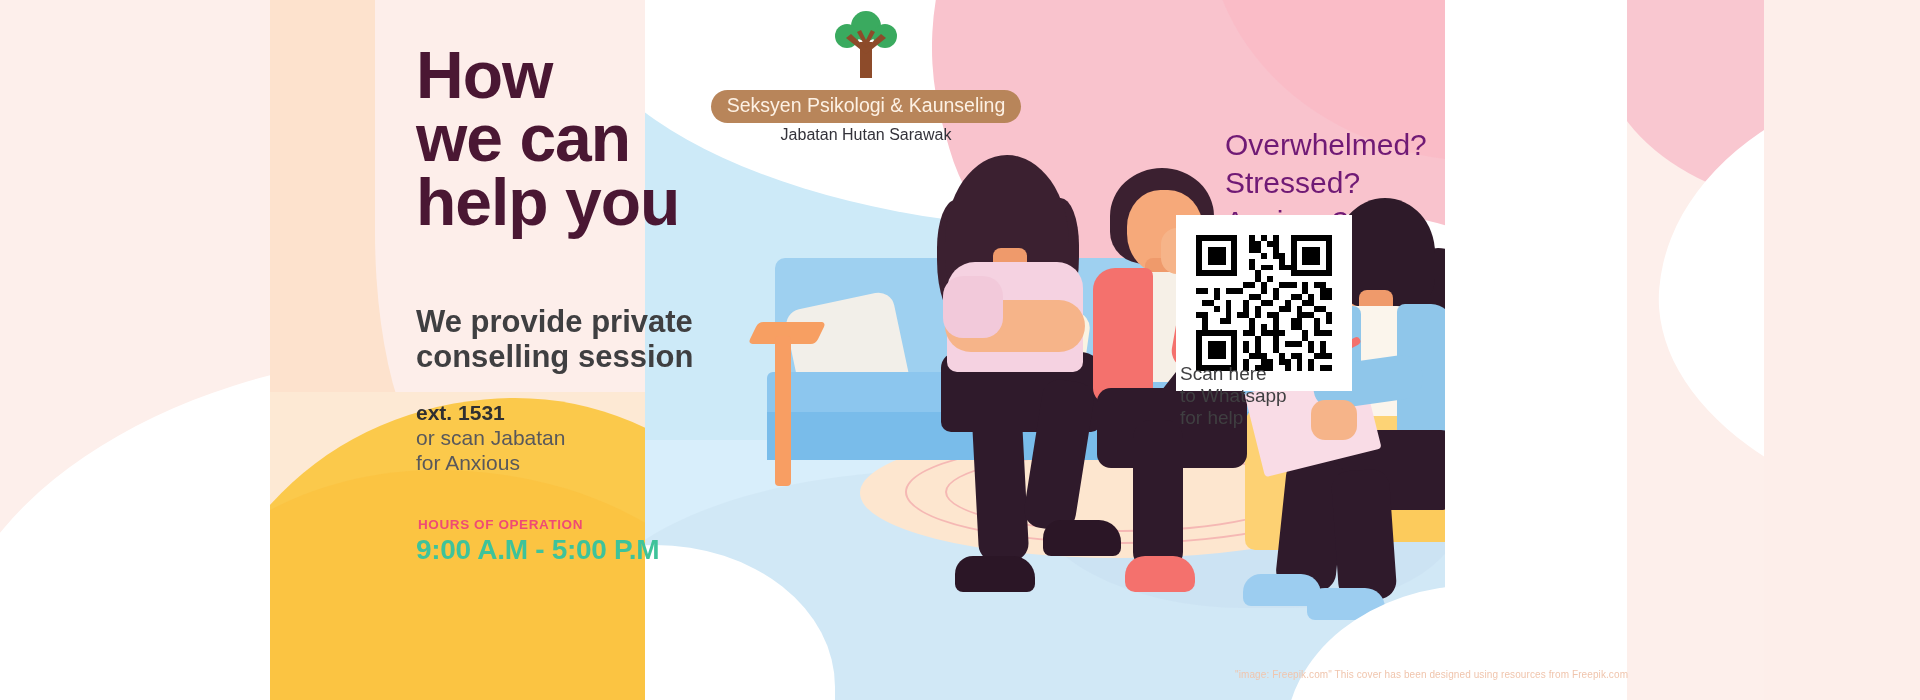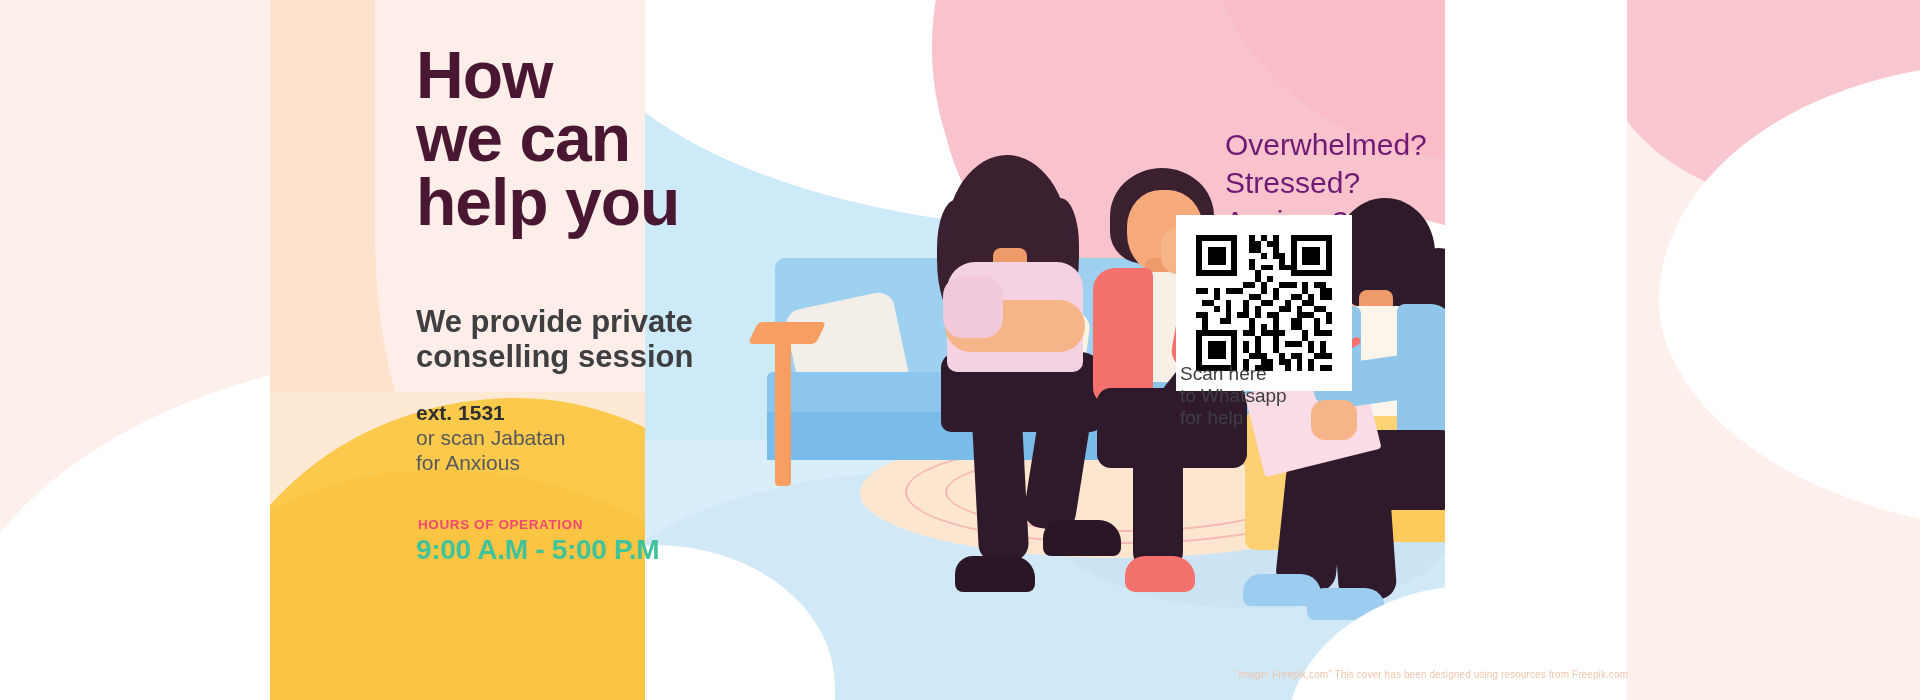--- a/index.html
+++ b/index.html
@@ -1,21 +1,21 @@
 <!DOCTYPE html>
 <html><head>
 <meta charset="utf-8">
 <style>
   html,body{margin:0;padding:0;}
   body{
     width:1920px;height:700px;overflow:hidden;
     font-family:"Liberation Sans", sans-serif;
     background:#fdeeea;
   }
-  #stage{position:relative;width:1920px;height:700px;overflow:hidden;background:#fdefeb;}
+  #stage{position:relative;width:1764px;height:700px;overflow:hidden;background:#fdefeb;}
 
   
   .outer-wave-a{position:absolute;left:-60px;top:350px;width:1000px;height:520px;background:#ffffff;border-radius:50% 50% 40% 40%/60% 40% 50% 50%;transform:rotate(-7deg);}
   .outer-wave-b{position:absolute;left:1660px;top:60px;width:700px;height:470px;background:#ffffff;border-radius:55% 45% 50% 50%/55% 45% 55% 45%;transform:rotate(5deg);}
   .outer-wave-c{position:absolute;left:1600px;top:-120px;width:480px;height:330px;background:#f9c7d0;border-radius:50%;}
 
   
   #poster{position:absolute;left:270px;top:0;width:1357px;height:700px;overflow:hidden;background:#fde7dd;}
 
   
@@ -241,20 +241,36 @@
 
     <div class="calls">
       <b class="ln">ext. 1531</b>
       <span class="ln">or scan Jabatan</span>
       <span class="ln">for Anxious</span>
     </div>
 
     <div class="hours-label">HOURS OF OPERATION</div>
     <div class="hours-val">9:00 A.M - 5:00 P.M</div>
 
+    <div class="logo">
+      <div class="logo-mark">
+        <svg viewBox="0 0 80 80" width="80" height="80">
+          <circle cx="40" cy="18" r="15" fill="#3aaa5f"></circle>
+          <circle cx="21" cy="28" r="12" fill="#3aaa5f"></circle>
+          <circle cx="59" cy="28" r="12" fill="#3aaa5f"></circle>
+          <rect x="34" y="34" width="12" height="36" fill="#8d4b2a"></rect>
+          <path d="M40 46 L20 30 L25 26 L40 40 Z" fill="#8d4b2a"></path>
+          <path d="M40 46 L60 30 L55 26 L40 40 Z" fill="#8d4b2a"></path>
+          <path d="M40 40 L31 24 L35 22 L41 34 Z" fill="#8d4b2a"></path>
+          <path d="M40 40 L49 24 L45 22 L39 34 Z" fill="#8d4b2a"></path>
+        </svg>
+      </div>
+      <div class="logo-badge">Seksyen Psikologi &amp; Kaunseling</div>
+      <div class="logo-sub">Jabatan Hutan Sarawak</div>
+    </div>
 
     <div class="questions">Overwhelmed?<br>Stressed?<br>Anxious?</div>
 
     <div class="qr-card">
       <svg viewBox="0 0 25 25" shape-rendering="crispEdges">
         <rect width="25" height="25" fill="#fff"></rect>
         <g fill="#000">
           <rect x="1" y="1" width="7" height="1"></rect>
             <rect x="1" y="7" width="7" height="1"></rect>
           <rect x="1" y="1" width="1" height="7"></rect>

